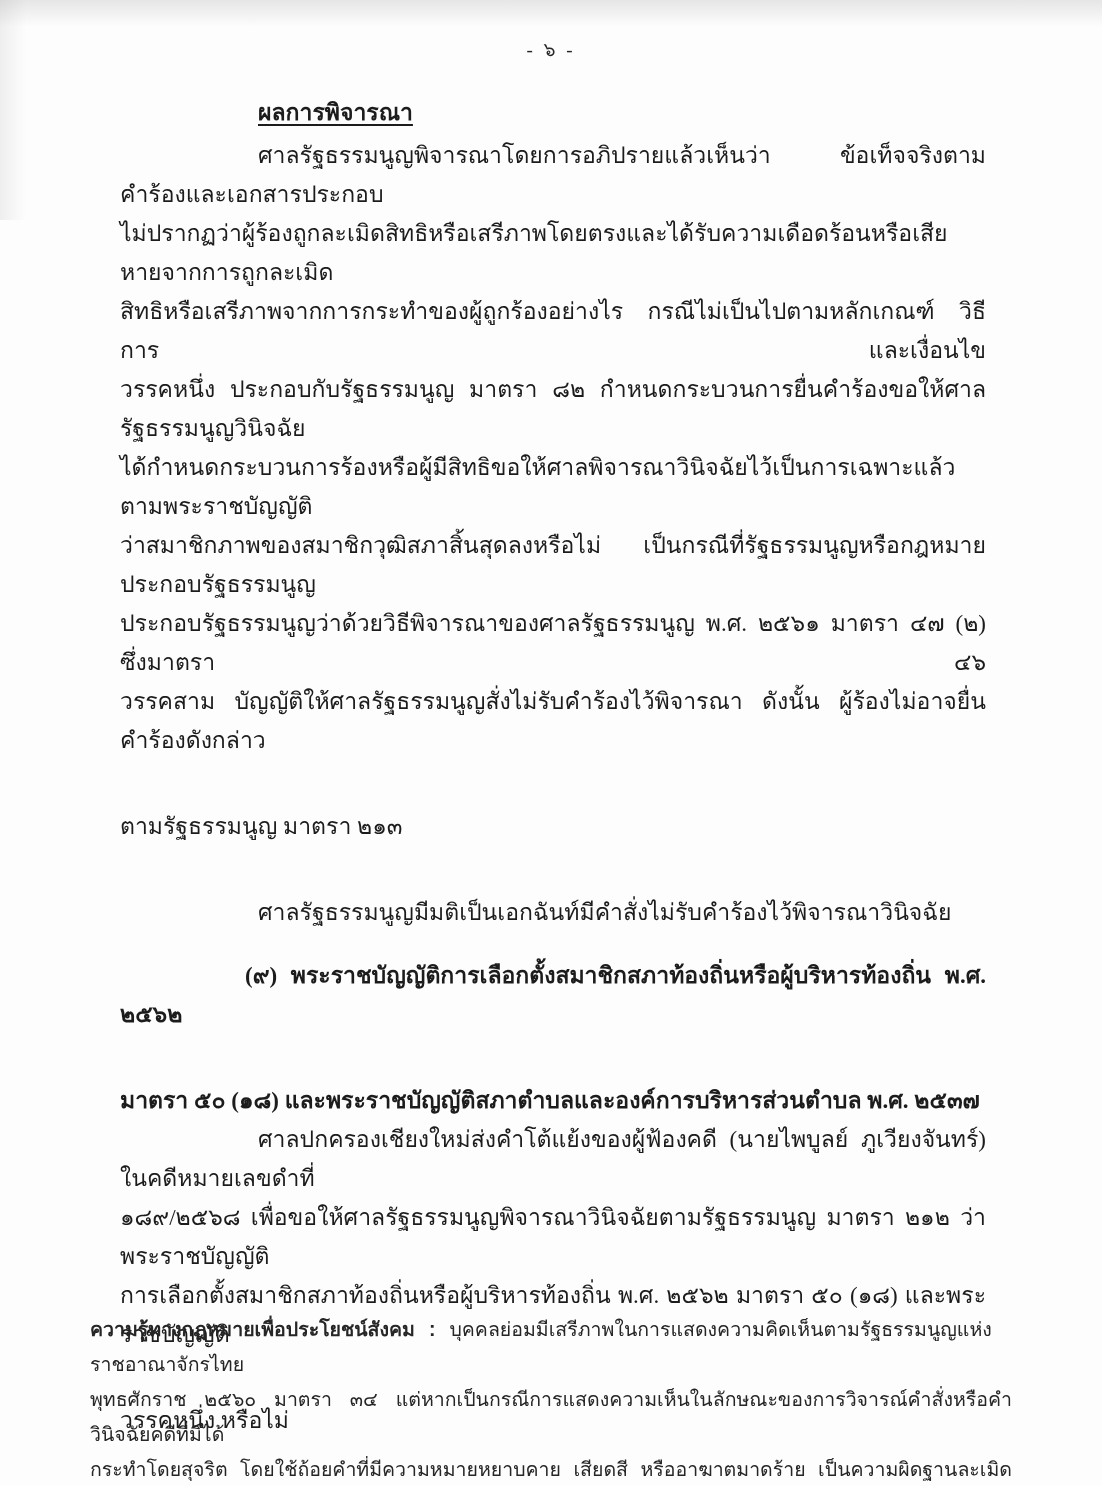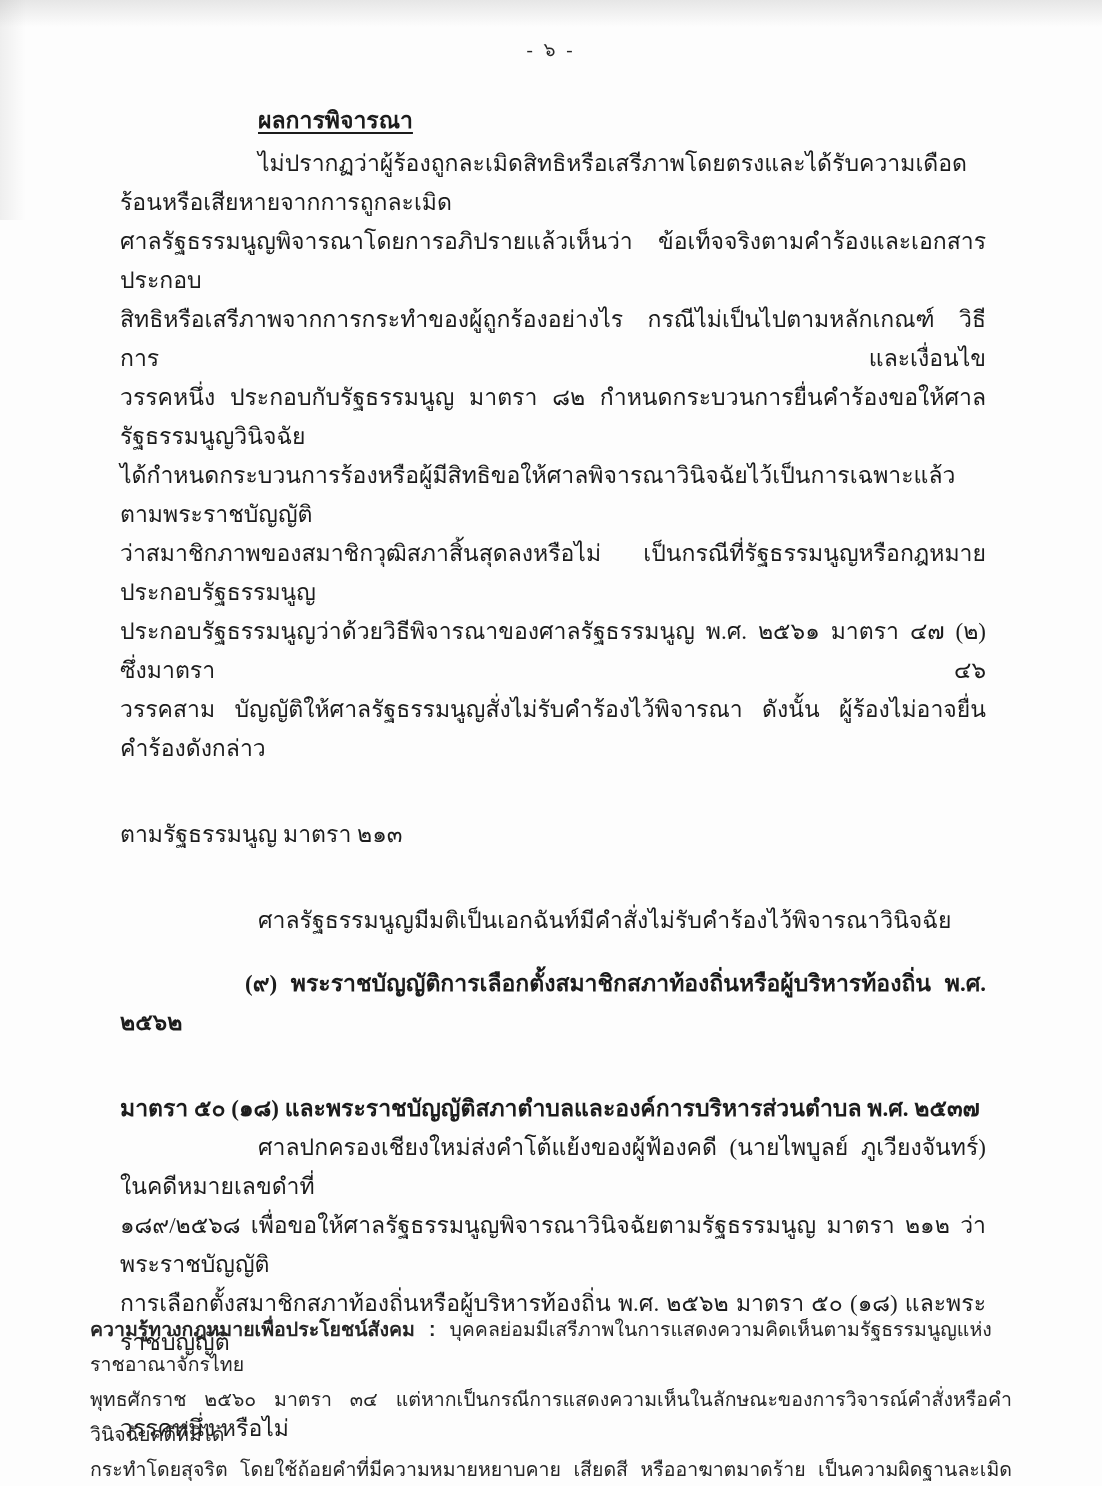--- a/index.html
+++ b/index.html
@@ -27,21 +27,21 @@
   .scan-left{
     position:absolute;top:0;left:0;width:26px;height:220px;
     background:linear-gradient(to right,rgba(0,0,0,0.06),rgba(0,0,0,0));
     pointer-events:none;
   }
   .page-number{
     position:absolute;top:34px;left:0;width:1102px;
     text-align:center;font-size:19px;letter-spacing:3px;color:#262626;
   }
   .content{
-    position:absolute;top:100px;left:120px;width:866px;
+    position:absolute;top:92px;left:120px;width:866px;
     font-size:23px;line-height:39px;
   }
   .result-heading{
     font-weight:700;
     text-decoration:underline;
     text-underline-offset:4px;
     text-decoration-thickness:1.5px;
     margin-left:138px;
     line-height:42px;
     margin-bottom:2px;
@@ -77,22 +77,22 @@
 <div class="scan-top"></div>
 <div class="scan-left"></div>
 
 <div class="page-number">- ๖ -</div>
 
 <div class="content">
 
   <div class="result-heading">ผลการพิจารณา</div>
 
   <div class="block indent-first">
+      <div class="tline">ศาลรัฐธรรมนูญพิจารณาโดยการอภิปรายแล้วเห็นว่า ข้อเท็จจริงตามคำร้องและเอกสารประกอบ</div>
       <div class="tline">ไม่ปรากฏว่าผู้ร้องถูกละเมิดสิทธิหรือเสรีภาพโดยตรงและได้รับความเดือดร้อนหรือเสียหายจากการถูกละเมิด</div>
-      <div class="tline">ศาลรัฐธรรมนูญพิจารณาโดยการอภิปรายแล้วเห็นว่า ข้อเท็จจริงตามคำร้องและเอกสารประกอบ</div>
       <div class="tline">สิทธิหรือเสรีภาพจากการกระทำของผู้ถูกร้องอย่างไร กรณีไม่เป็นไปตามหลักเกณฑ์ วิธีการ และเงื่อนไข</div>
       <div class="tline">วรรคหนึ่ง ประกอบกับรัฐธรรมนูญ มาตรา ๘๒ กำหนดกระบวนการยื่นคำร้องขอให้ศาลรัฐธรรมนูญวินิจฉัย</div>
       <div class="tline">ได้กำหนดกระบวนการร้องหรือผู้มีสิทธิขอให้ศาลพิจารณาวินิจฉัยไว้เป็นการเฉพาะแล้วตามพระราชบัญญัติ</div>
       <div class="tline">ว่าสมาชิกภาพของสมาชิกวุฒิสภาสิ้นสุดลงหรือไม่ เป็นกรณีที่รัฐธรรมนูญหรือกฎหมายประกอบรัฐธรรมนูญ</div>
       <div class="tline">ประกอบรัฐธรรมนูญว่าด้วยวิธีพิจารณาของศาลรัฐธรรมนูญ พ.ศ. ๒๕๖๑ มาตรา ๔๗ (๒) ซึ่งมาตรา ๔๖</div>
       <div class="tline">วรรคสาม บัญญัติให้ศาลรัฐธรรมนูญสั่งไม่รับคำร้องไว้พิจารณา ดังนั้น ผู้ร้องไม่อาจยื่นคำร้องดังกล่าว</div>
       <div class="tline">ตามรัฐธรรมนูญ มาตรา ๒๑๓</div>
     </div>
 
   <div class="block indent-first">

